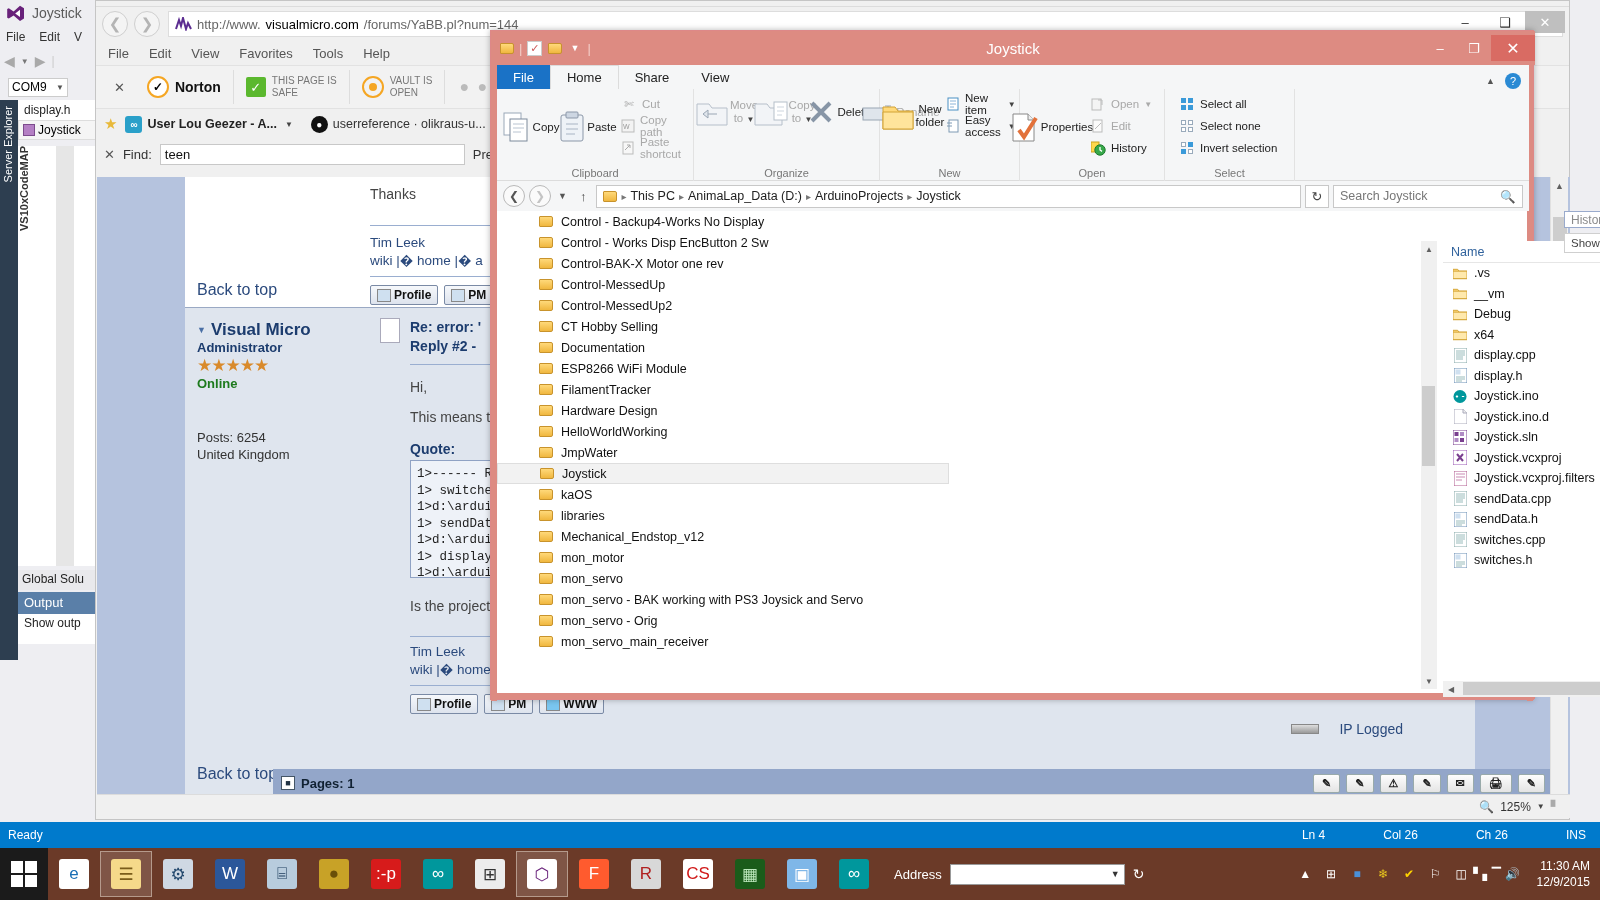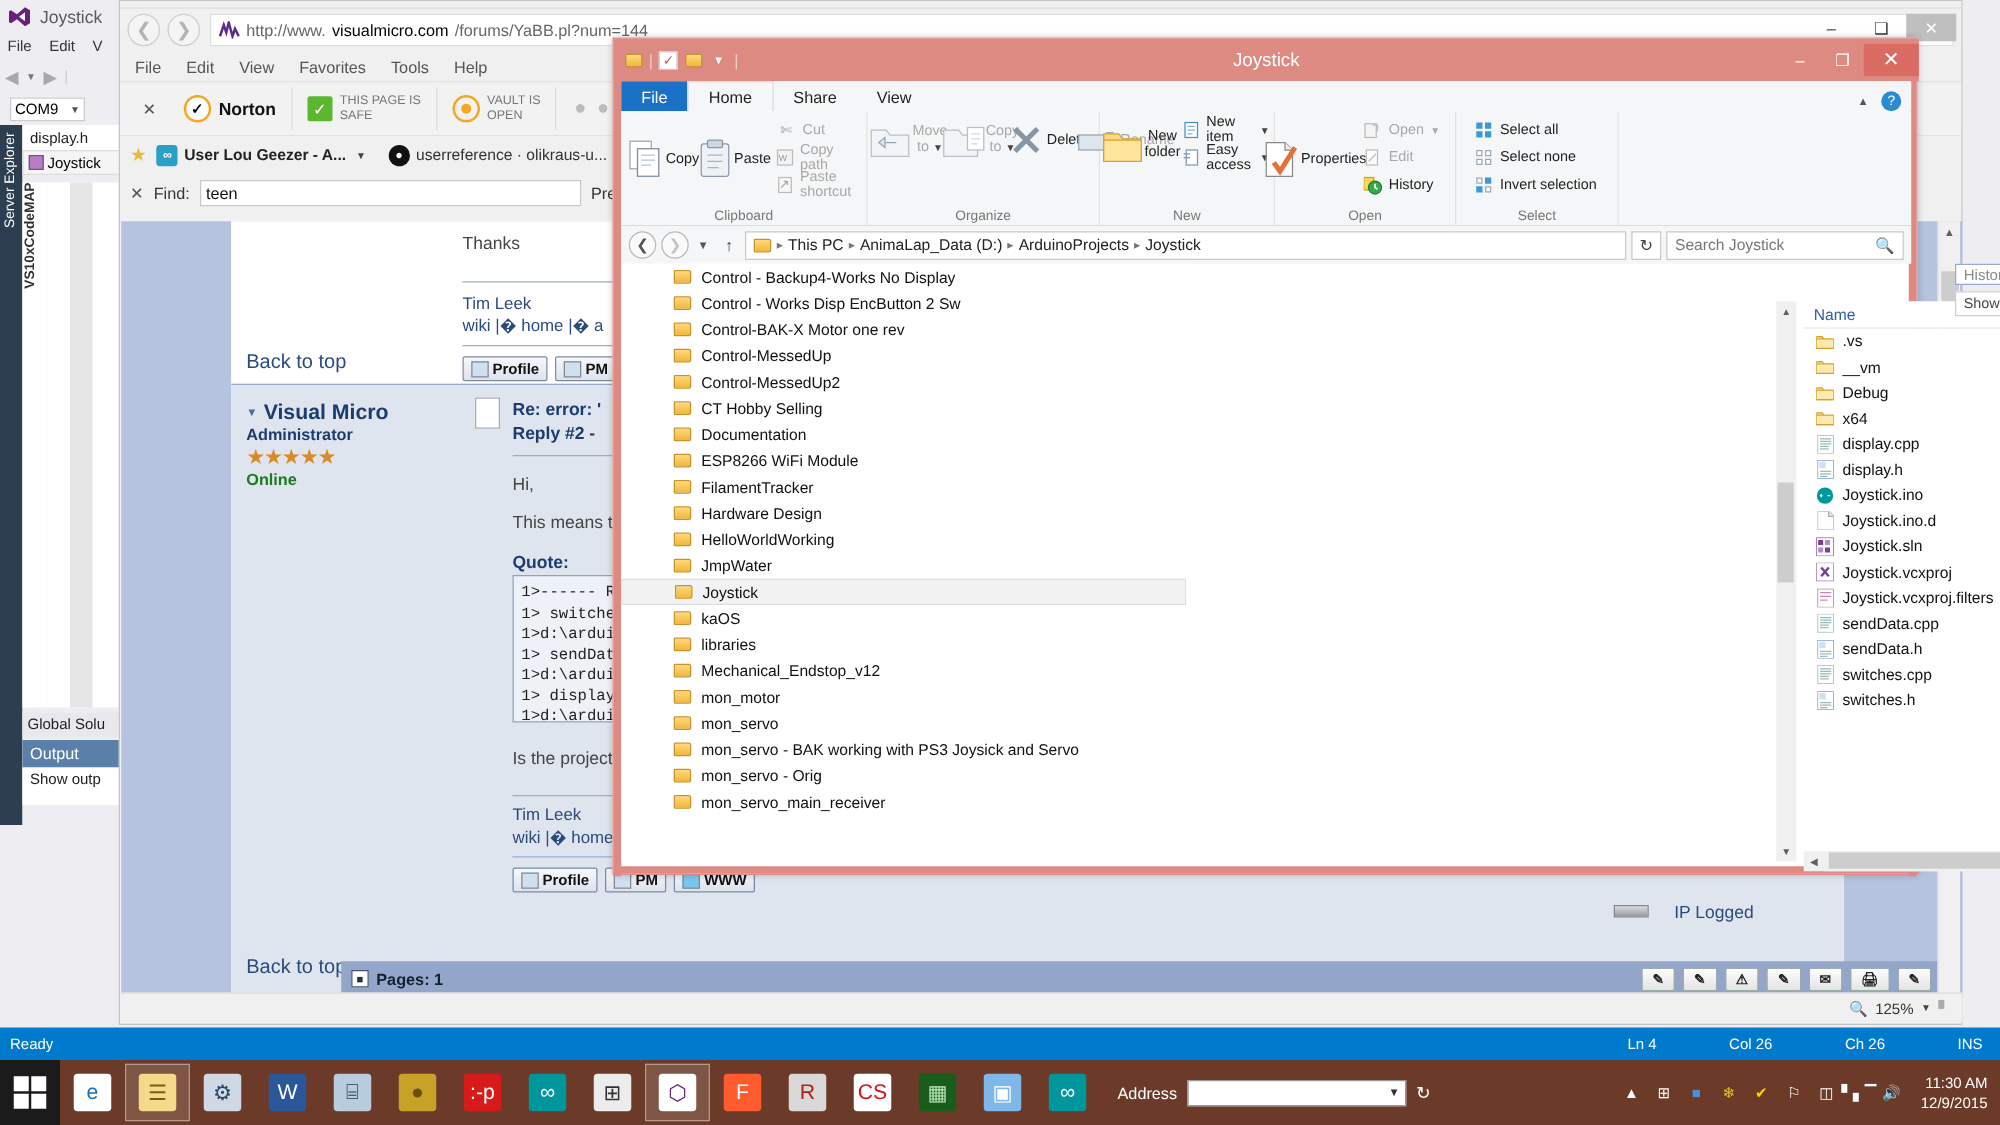--- a/index.html
+++ b/index.html
@@ -383,20 +383,24 @@
 
       <div class="post" style="height:490px;position:relative">
         <div class="left" style="position:relative">
           <div style="display:flex;align-items:center;gap:5px">
             <span style="color:#4a6fa5;font-size:9px">▼</span>
             <span class="poster-name">Visual Micro</span>
           </div>
           <div class="poster-role">Administrator</div>
           <div class="stars">★★★★★</div>
           <div class="online">Online</div>
+          <div class="posts-meta">
+            <div>Posts: 6254</div>
+            <div>United Kingdom</div>
+          </div>
           <div class="backtotop" style="position:absolute;bottom:14px">Back to top</div>
         </div>
         <div class="right">
           <div class="subject-row">
             <span class="subj-icon"></span>
             <span class="subject">
               <span>Re: error: '</span><br>
               <span>Reply #2 -</span>
             </span>
           </div>

